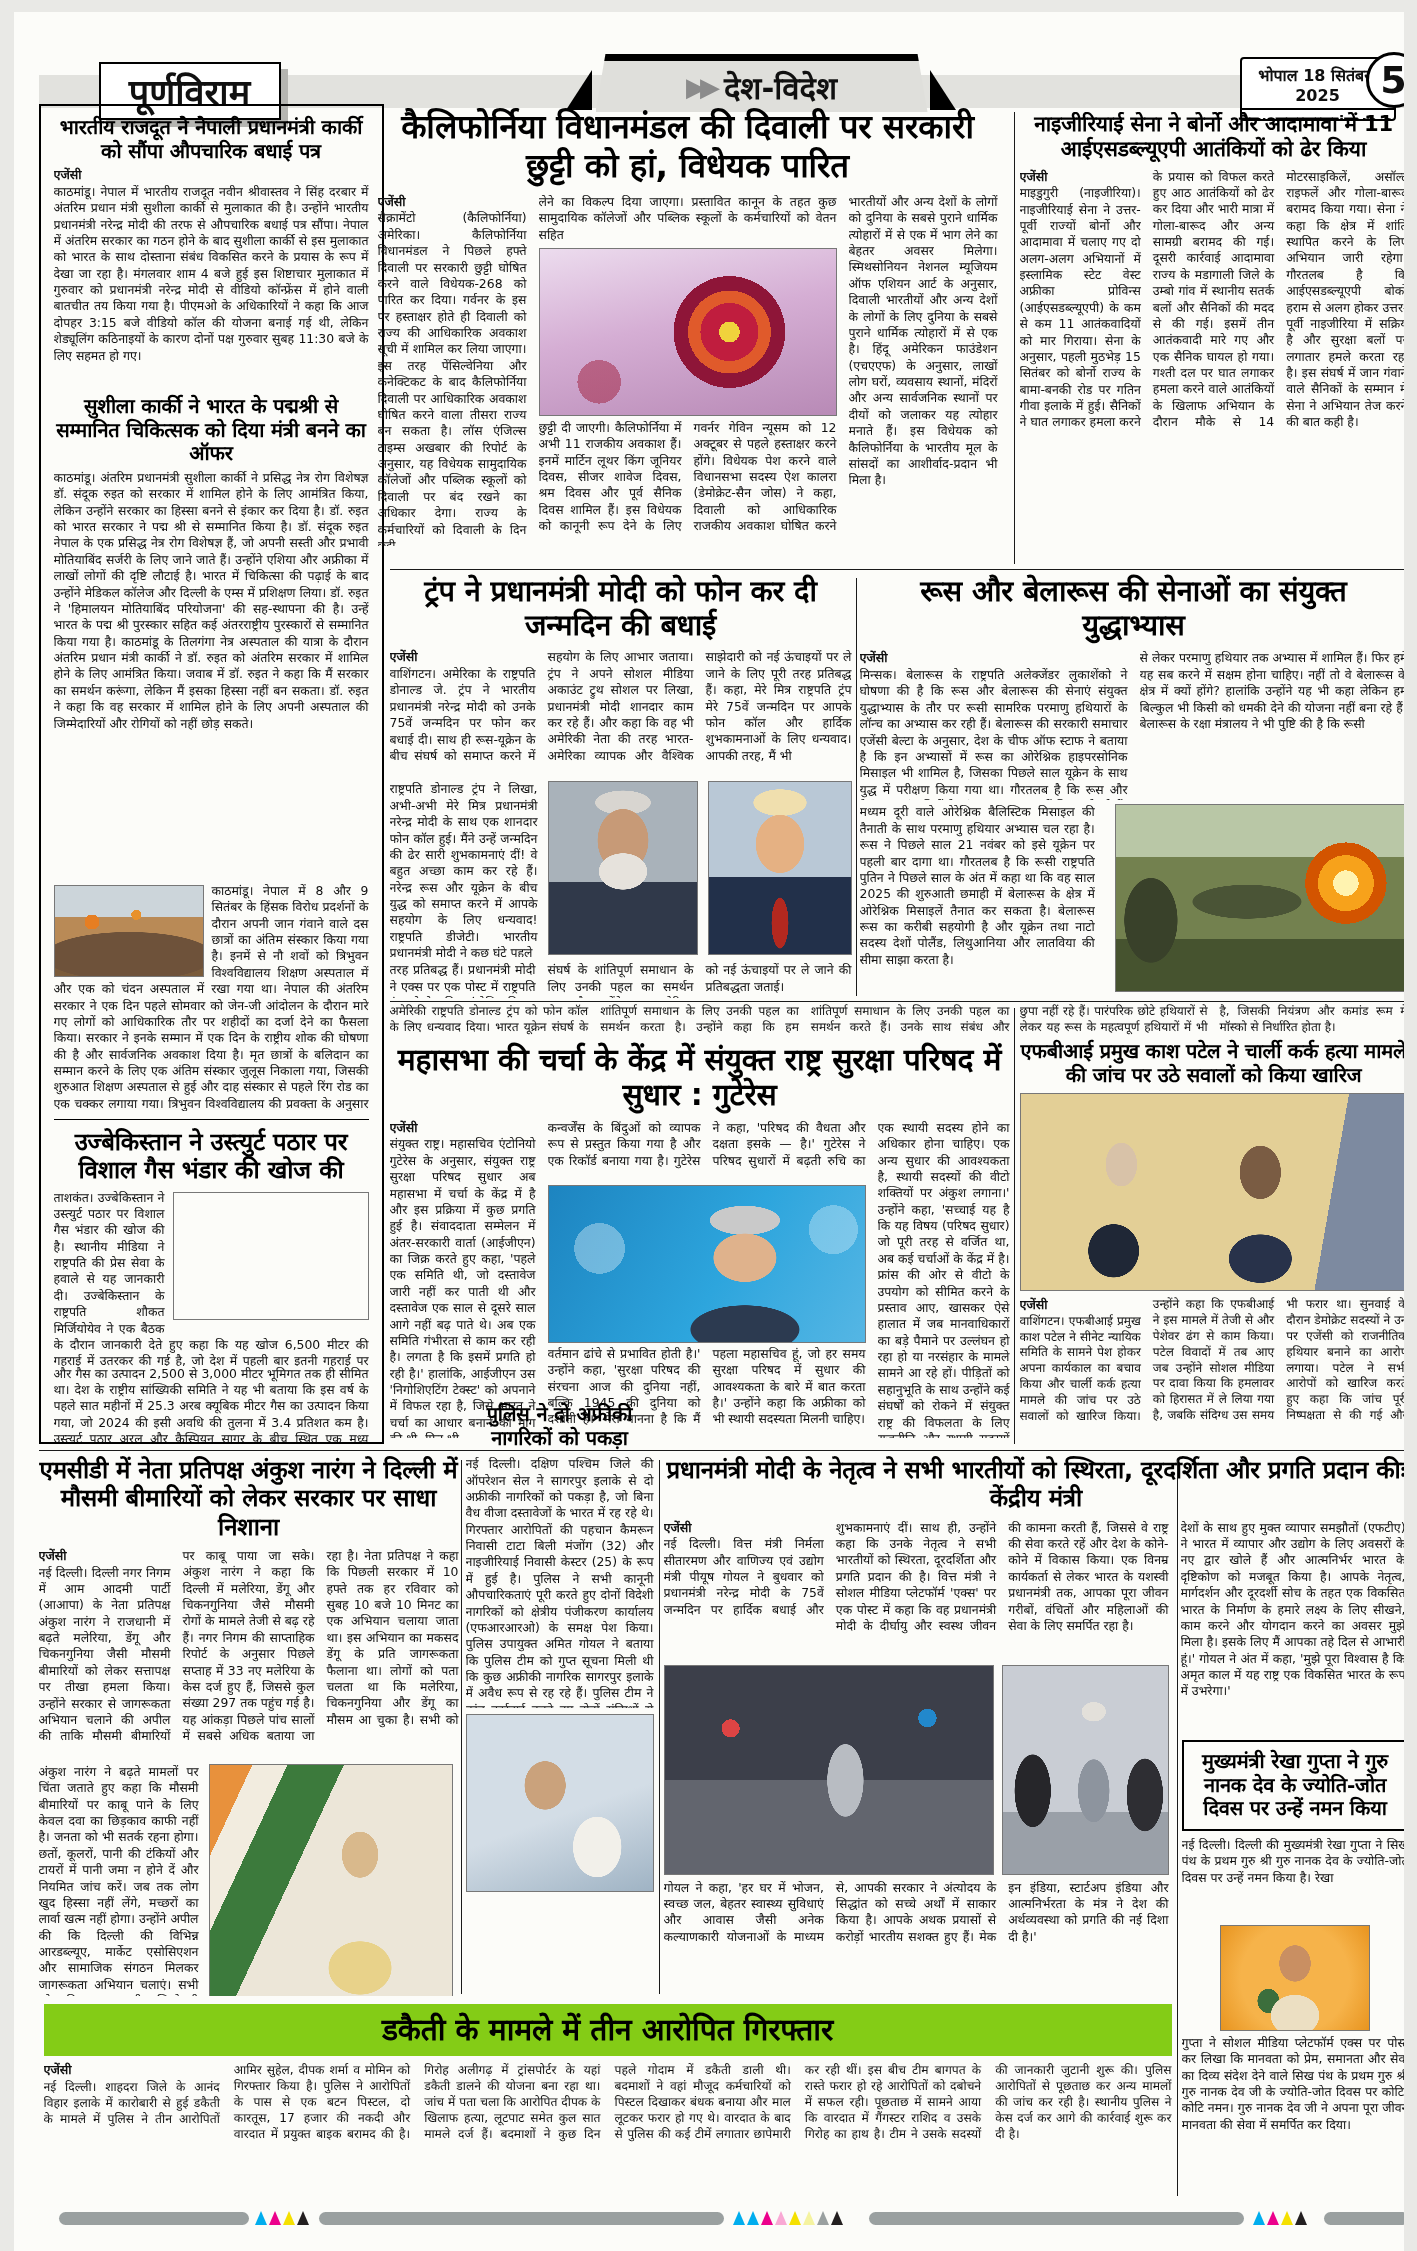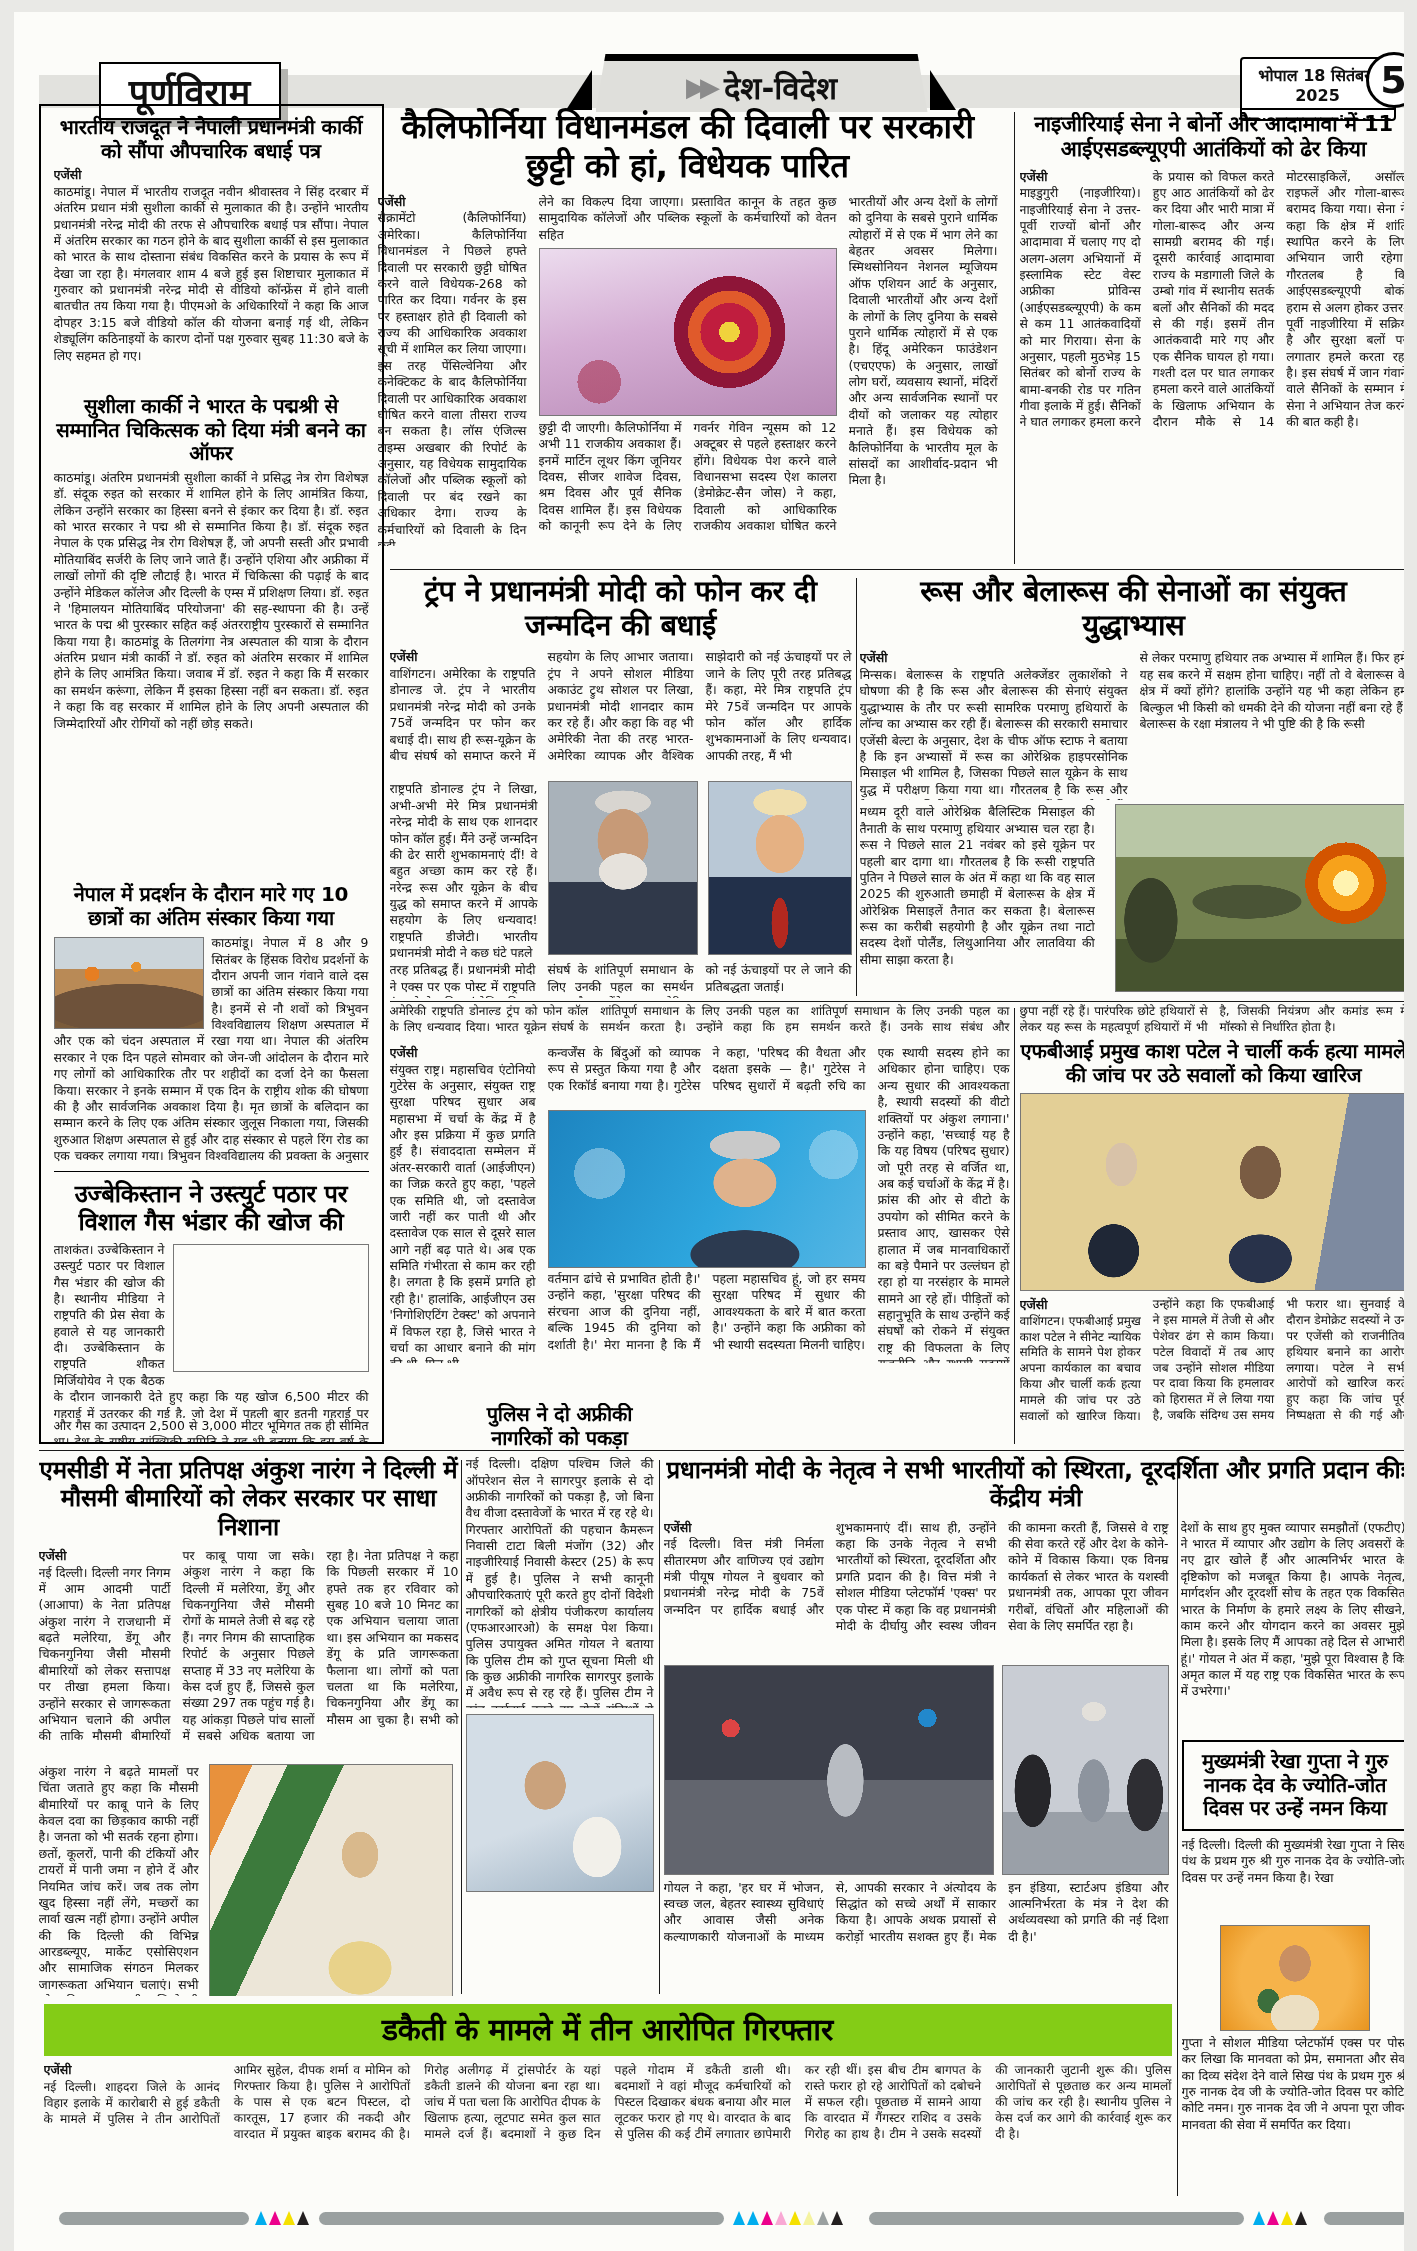--- a/index.html
+++ b/index.html
@@ -135,21 +135,20 @@
       <div class="bodytxt" style="margin-top:4px;height:218px;">
         <b class="byline">एजेंसी</b>
         <span>काठमांडू। नेपाल में भारतीय राजदूत नवीन श्रीवास्तव ने सिंह दरबार में अंतरिम प्रधान मंत्री सुशीला कार्की से मुलाकात की है। उन्होंने भारतीय प्रधानमंत्री नरेन्द्र मोदी की तरफ से औपचारिक बधाई पत्र सौंपा। नेपाल में अंतरिम सरकार का गठन होने के बाद सुशीला कार्की से इस मुलाकात को भारत के साथ दोस्ताना संबंध विकसित करने के प्रयास के रूप में देखा जा रहा है। मंगलवार शाम 4 बजे हुई इस शिष्टाचार मुलाकात में गुरुवार को प्रधानमंत्री नरेन्द्र मोदी से वीडियो कॉन्फ्रेंस में होने वाली बातचीत तय किया गया है। पीएमओ के अधिकारियों ने कहा कि आज दोपहर 3:15 बजे वीडियो कॉल की योजना बनाई गई थी, लेकिन शेड्यूलिंग कठिनाइयों के कारण दोनों पक्ष गुरुवार सुबह 11:30 बजे के लिए सहमत हो गए।</span>
       </div>
     </div>
     <div style="margin-top:10px;">
       <div class="hl" style="font-size:20px;">सुशीला कार्की ने भारत के पद्मश्री से सम्मानित चिकित्सक को दिया मंत्री बनने का ऑफर</div>
       <div class="bodytxt" style="margin-top:4px;height:403px;">काठमांडू। अंतरिम प्रधानमंत्री सुशीला कार्की ने प्रसिद्ध नेत्र रोग विशेषज्ञ डॉ. संदूक रुइत को सरकार में शामिल होने के लिए आमंत्रित किया, लेकिन उन्होंने सरकार का हिस्सा बनने से इंकार कर दिया है। डॉ. रुइत को भारत सरकार ने पद्म श्री से सम्मानित किया है। डॉ. संदूक रुइत नेपाल के एक प्रसिद्ध नेत्र रोग विशेषज्ञ हैं, जो अपनी सस्ती और प्रभावी मोतियाबिंद सर्जरी के लिए जाने जाते हैं। उन्होंने एशिया और अफ्रीका में लाखों लोगों की दृष्टि लौटाई है। भारत में चिकित्सा की पढ़ाई के बाद उन्होंने मेडिकल कॉलेज और दिल्ली के एम्स में प्रशिक्षण लिया। डॉ. रुइत ने 'हिमालयन मोतियाबिंद परियोजना' की सह-स्थापना की है। उन्हें भारत के पद्म श्री पुरस्कार सहित कई अंतरराष्ट्रीय पुरस्कारों से सम्मानित किया गया है। काठमांडू के तिलगंगा नेत्र अस्पताल की यात्रा के दौरान अंतरिम प्रधान मंत्री कार्की ने डॉ. रुइत को अंतरिम सरकार में शामिल होने के लिए आमंत्रित किया। जवाब में डॉ. रुइत ने कहा कि मैं सरकार का समर्थन करूंगा, लेकिन मैं इसका हिस्सा नहीं बन सकता। डॉ. रुइत ने कहा कि वह सरकार में शामिल होने के लिए अपनी अस्पताल की जिम्मेदारियों और रोगियों को नहीं छोड़ सकते।</div>
     </div>
     <div style="margin-top:10px;">
-      <div class="hl" style="font-size:20px;">नेपाल में प्रदर्शन के दौरान मारे गए 10 छात्रों का अंतिम संस्कार किया गया</div>
       <div class="bodytxt" style="margin-top:5px;height:228px;">
         <span class="photo ph-crowd" style="float:left;width:150px;height:92px;margin:2px 8px 4px 0;"></span>
         <span>काठमांडू। नेपाल में 8 और 9 सितंबर के हिंसक विरोध प्रदर्शनों के दौरान अपनी जान गंवाने वाले दस छात्रों का अंतिम संस्कार किया गया है। इनमें से नौ शवों को त्रिभुवन विश्वविद्यालय शिक्षण अस्पताल में और एक को चंदन अस्पताल में रखा गया था। नेपाल की अंतरिम सरकार ने एक दिन पहले सोमवार को जेन-जी आंदोलन के दौरान मारे गए लोगों को आधिकारिक तौर पर शहीदों का दर्जा देने का फैसला किया। सरकार ने इनके सम्मान में एक दिन के राष्ट्रीय शोक की घोषणा की है और सार्वजनिक अवकाश दिया है। मृत छात्रों के बलिदान का सम्मान करने के लिए एक अंतिम संस्कार जुलूस निकाला गया, जिसकी शुरुआत शिक्षण अस्पताल से हुई और दाह संस्कार से पहले रिंग रोड का एक चक्कर लगाया गया। त्रिभुवन विश्वविद्यालय की प्रवक्ता के अनुसार काठमांडू से बाहर रहने वाले मृतकों के शवों को उनके गंतव्य तक भेज दिया गया है। आज काठमांडू के 10 मृतकों के शवों का अंतिम संस्कार किया जा रहा है।</span>
       </div>
     </div>
     <div style="margin-top:8px;border-top:1px solid #000;padding-top:8px;">
       <div class="hl" style="font-size:24px;">उज्बेकिस्तान ने उस्त्युर्ट पठार पर विशाल गैस भंडार की खोज की</div>
       <div class="bodytxt" style="margin-top:5px;height:176px;">
         <span class="photo ph-plateau" style="float:right;width:196px;height:128px;margin:2px 0 4px 8px;"></span>
         <span>ताशकंत। उज्बेकिस्तान ने उस्त्युर्ट पठार पर विशाल गैस भंडार की खोज की है। स्थानीय मीडिया ने राष्ट्रपति की प्रेस सेवा के हवाले से यह जानकारी दी। उज्बेकिस्तान के राष्ट्रपति शौकत मिर्जियोयेव ने एक बैठक के दौरान जानकारी देते हुए कहा कि यह खोज 6,500 मीटर की गहराई में उतरकर की गई है, जो देश में पहली बार इतनी गहराई पर अन्वेषण का संकेत है। उल्लेखनीय है कि इससे पहले तेल</span>
@@ -206,20 +205,21 @@
       <div class="bodytxt" style="width:268px;height:150px;">से लेकर परमाणु हथियार तक अभ्यास में शामिल हैं। फिर हमें यह सब करने में सक्षम होना चाहिए। नहीं तो वे बेलारूस के क्षेत्र में क्यों होंगे? हालांकि उन्होंने यह भी कहा लेकिन हम बिल्कुल भी किसी को धमकी देने की योजना नहीं बना रहे हैं। बेलारूस के रक्षा मंत्रालय ने भी पुष्टि की है कि रूसी</div>
     </div>
     <div style="display:flex;gap:20px;margin-top:4px;">
       <div class="bodytxt" style="width:238px;height:190px;">मध्यम दूरी वाले ओरेश्निक बैलिस्टिक मिसाइल की तैनाती के साथ परमाणु हथियार अभ्यास चल रहा है। रूस ने पिछले साल 21 नवंबर को इसे यूक्रेन पर पहली बार दागा था। गौरतलब है कि रूसी राष्ट्रपति पुतिन ने पिछले साल के अंत में कहा था कि वह साल 2025 की शुरुआती छमाही में बेलारूस के क्षेत्र में ओरेश्निक मिसाइलें तैनात कर सकता है। बेलारूस रूस का करीबी सहयोगी है और यूक्रेन तथा नाटो सदस्य देशों पोलैंड, लिथुआनिया और लातविया की सीमा साझा करता है।</div>
       <div class="photo ph-military" style="width:296px;height:188px;"></div>
     </div>
   </div>
 
   <div class="abs art" style="left:376px;top:992px;width:620px;height:440px;">
     <div class="bodytxt cols3" style="height:34px;font-size:12px;">अमेरिकी राष्ट्रपति डोनाल्ड ट्रंप को फोन कॉल के लिए धन्यवाद दिया। भारत यूक्रेन संघर्ष के शांतिपूर्ण समाधान के लिए उनकी पहल का समर्थन करता है। उन्होंने कहा कि हम शांतिपूर्ण समाधान के लिए उनकी पहल का समर्थन करते हैं। उनके साथ संबंध और मजबूत होंगे।</div>
+    <div class="hl" style="font-size:30px;margin-top:4px;">महासभा की चर्चा के केंद्र में संयुक्त राष्ट्र सुरक्षा परिषद में सुधार : गुटेरेस</div>
     <div style="display:flex;gap:12px;margin-top:7px;">
       <div class="bodytxt" style="width:146px;height:318px;">
         <b class="byline">एजेंसी</b>
         <span>संयुक्त राष्ट्र। महासचिव एंटोनियो गुटेरेस के अनुसार, संयुक्त राष्ट्र सुरक्षा परिषद सुधार अब महासभा में चर्चा के केंद्र में है और इस प्रक्रिया में कुछ प्रगति हुई है। संवाददाता सम्मेलन में अंतर-सरकारी वार्ता (आईजीएन) का जिक्र करते हुए कहा, 'पहले एक समिति थी, जो दस्तावेज जारी नहीं कर पाती थी और दस्तावेज एक साल से दूसरे साल आगे नहीं बढ़ पाते थे। अब एक समिति गंभीरता से काम कर रही है। लगता है कि इसमें प्रगति हो रही है।' हालांकि, आईजीएन उस 'निगोशिएटिंग टेक्स्ट' को अपनाने में विफल रहा है, जिसे भारत ने चर्चा का आधार बनाने की मांग की थी, फिर भी</span>
       </div>
       <div style="width:318px;">
         <div class="bodytxt cols2" style="height:62px;">कन्वर्जेंस के बिंदुओं को व्यापक रूप से प्रस्तुत किया गया है और एक रिकॉर्ड बनाया गया है। गुटेरेस ने कहा, 'परिषद की वैधता और दक्षता इसके — है।' गुटेरेस ने परिषद सुधारों में बढ़ती रुचि का कुछ श्रेय लिया और कहा, 'यह अतीत में पूरी तरह से वर्जित था। एक बात मैं आपको बता सकता हूं कि</div>
         <div class="photo ph-guterres" style="width:100%;height:158px;margin:3px 0;"></div>
         <div class="bodytxt cols2" style="height:88px;">वर्तमान ढांचे से प्रभावित होती है।' उन्होंने कहा, 'सुरक्षा परिषद की संरचना आज की दुनिया नहीं, बल्कि 1945 की दुनिया को दर्शाती है।' मेरा मानना है कि मैं पहला महासचिव हूं, जो हर समय सुरक्षा परिषद में सुधार की आवश्यकता के बारे में बात करता है।' उन्होंने कहा कि अफ्रीका को भी स्थायी सदस्यता मिलनी चाहिए।</div>
       </div>

